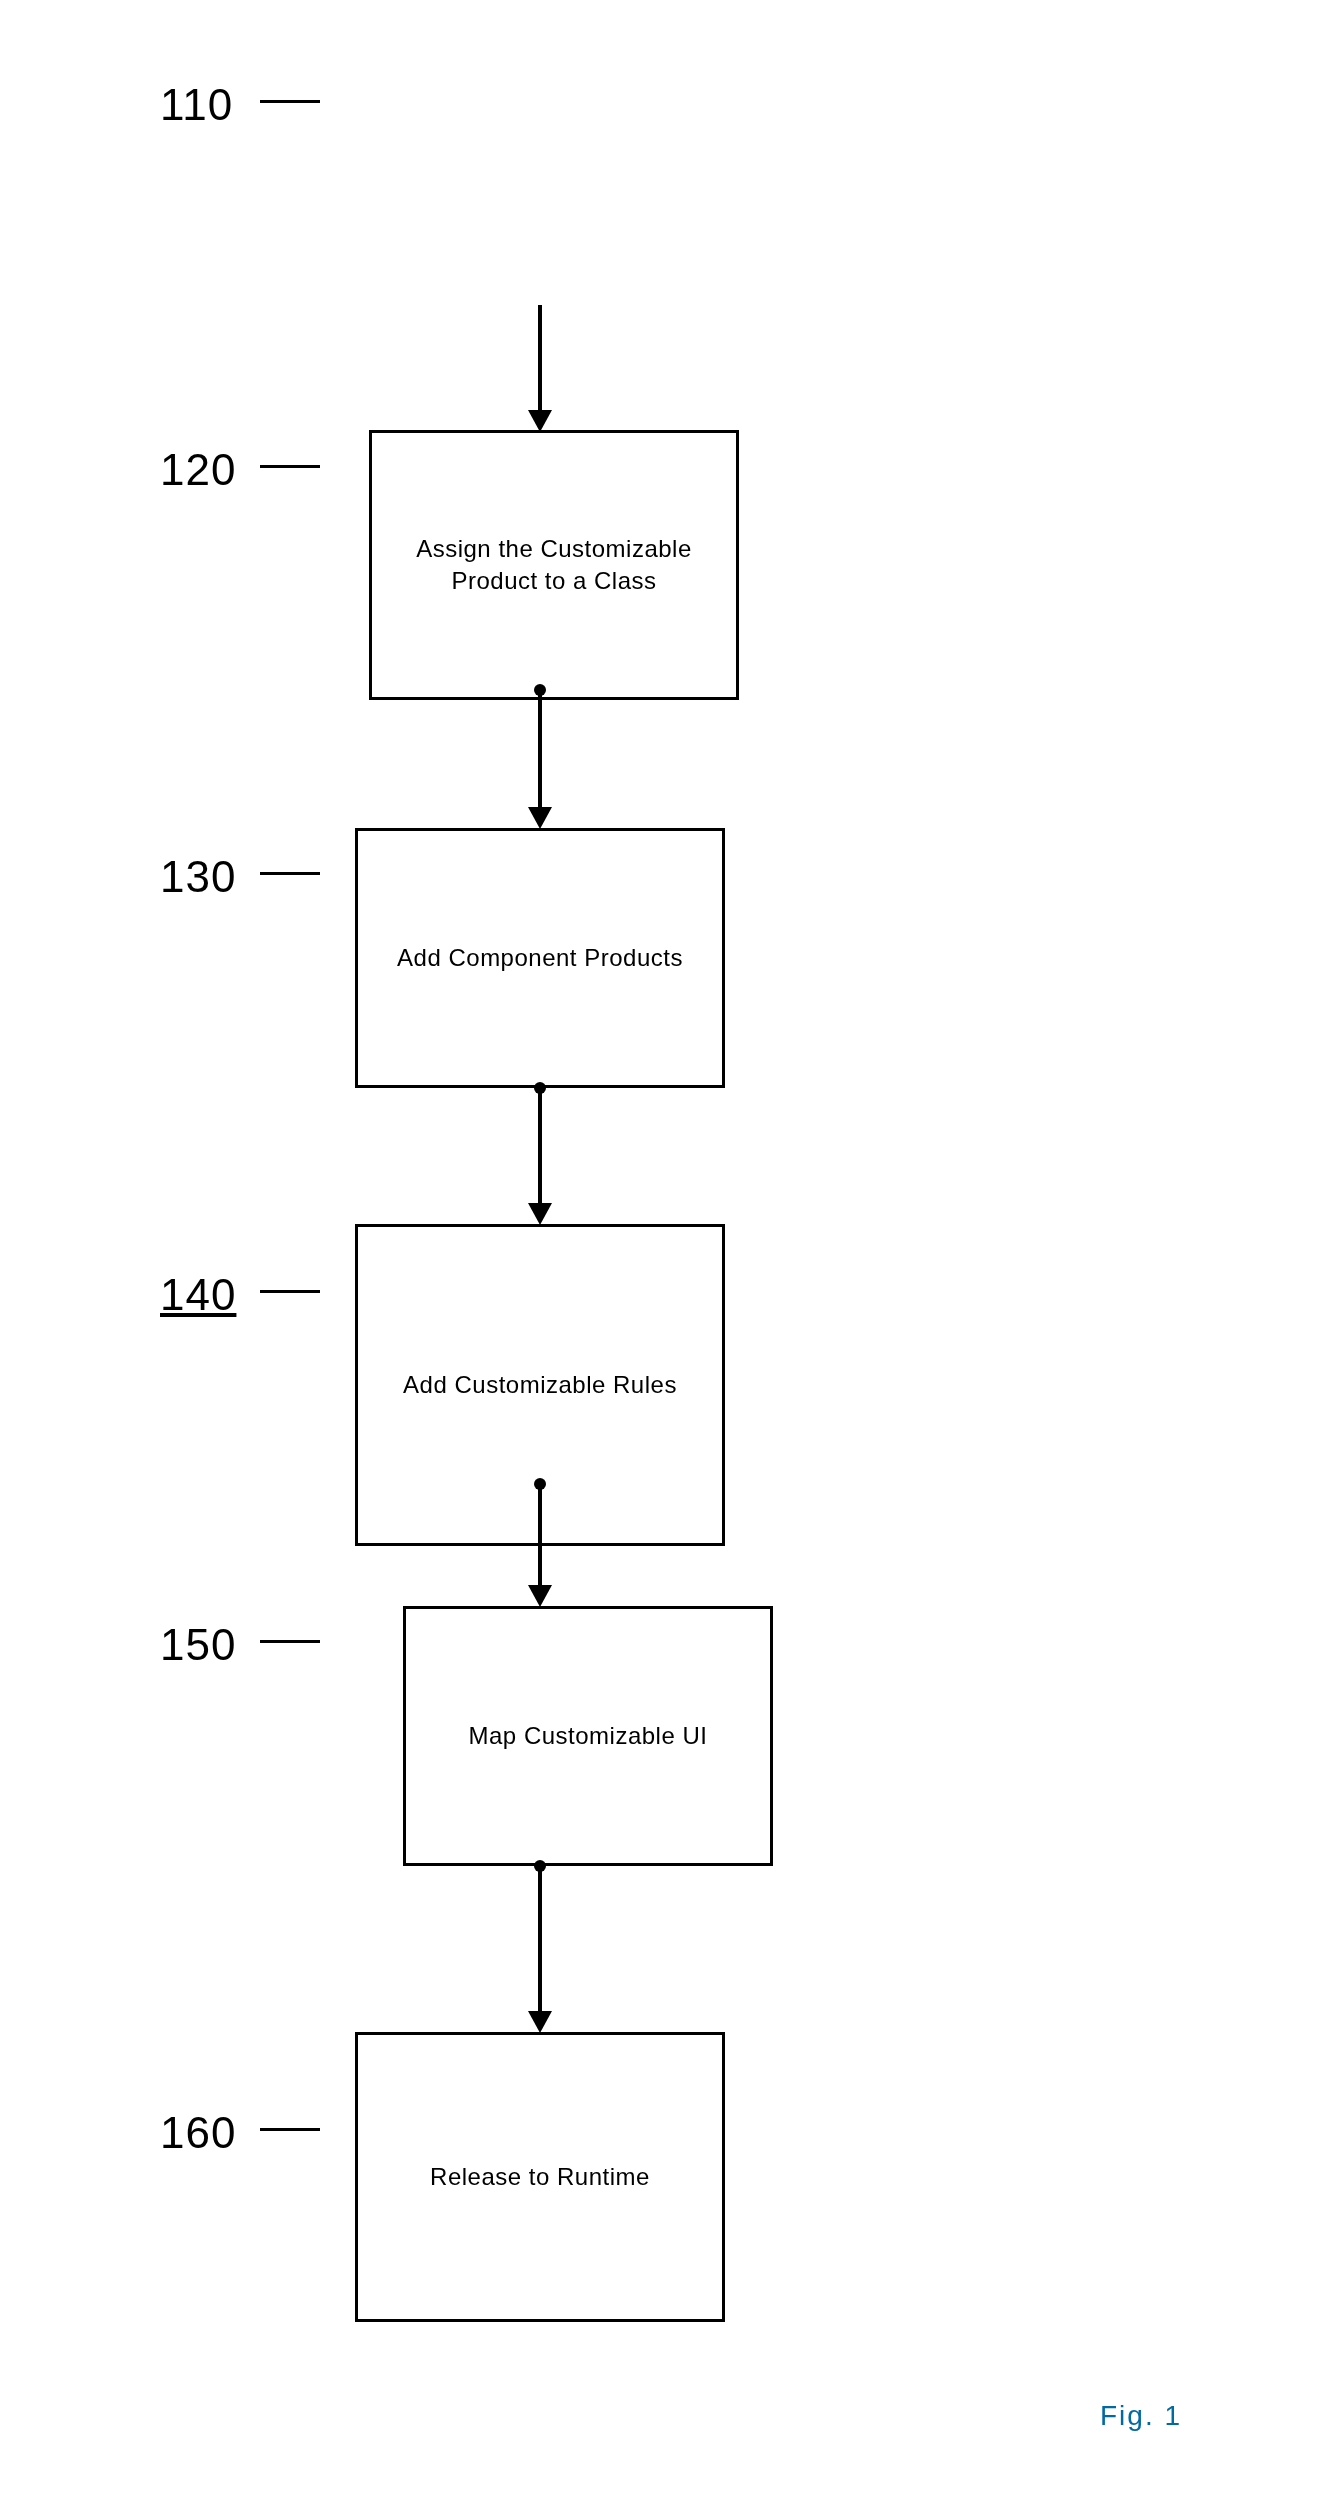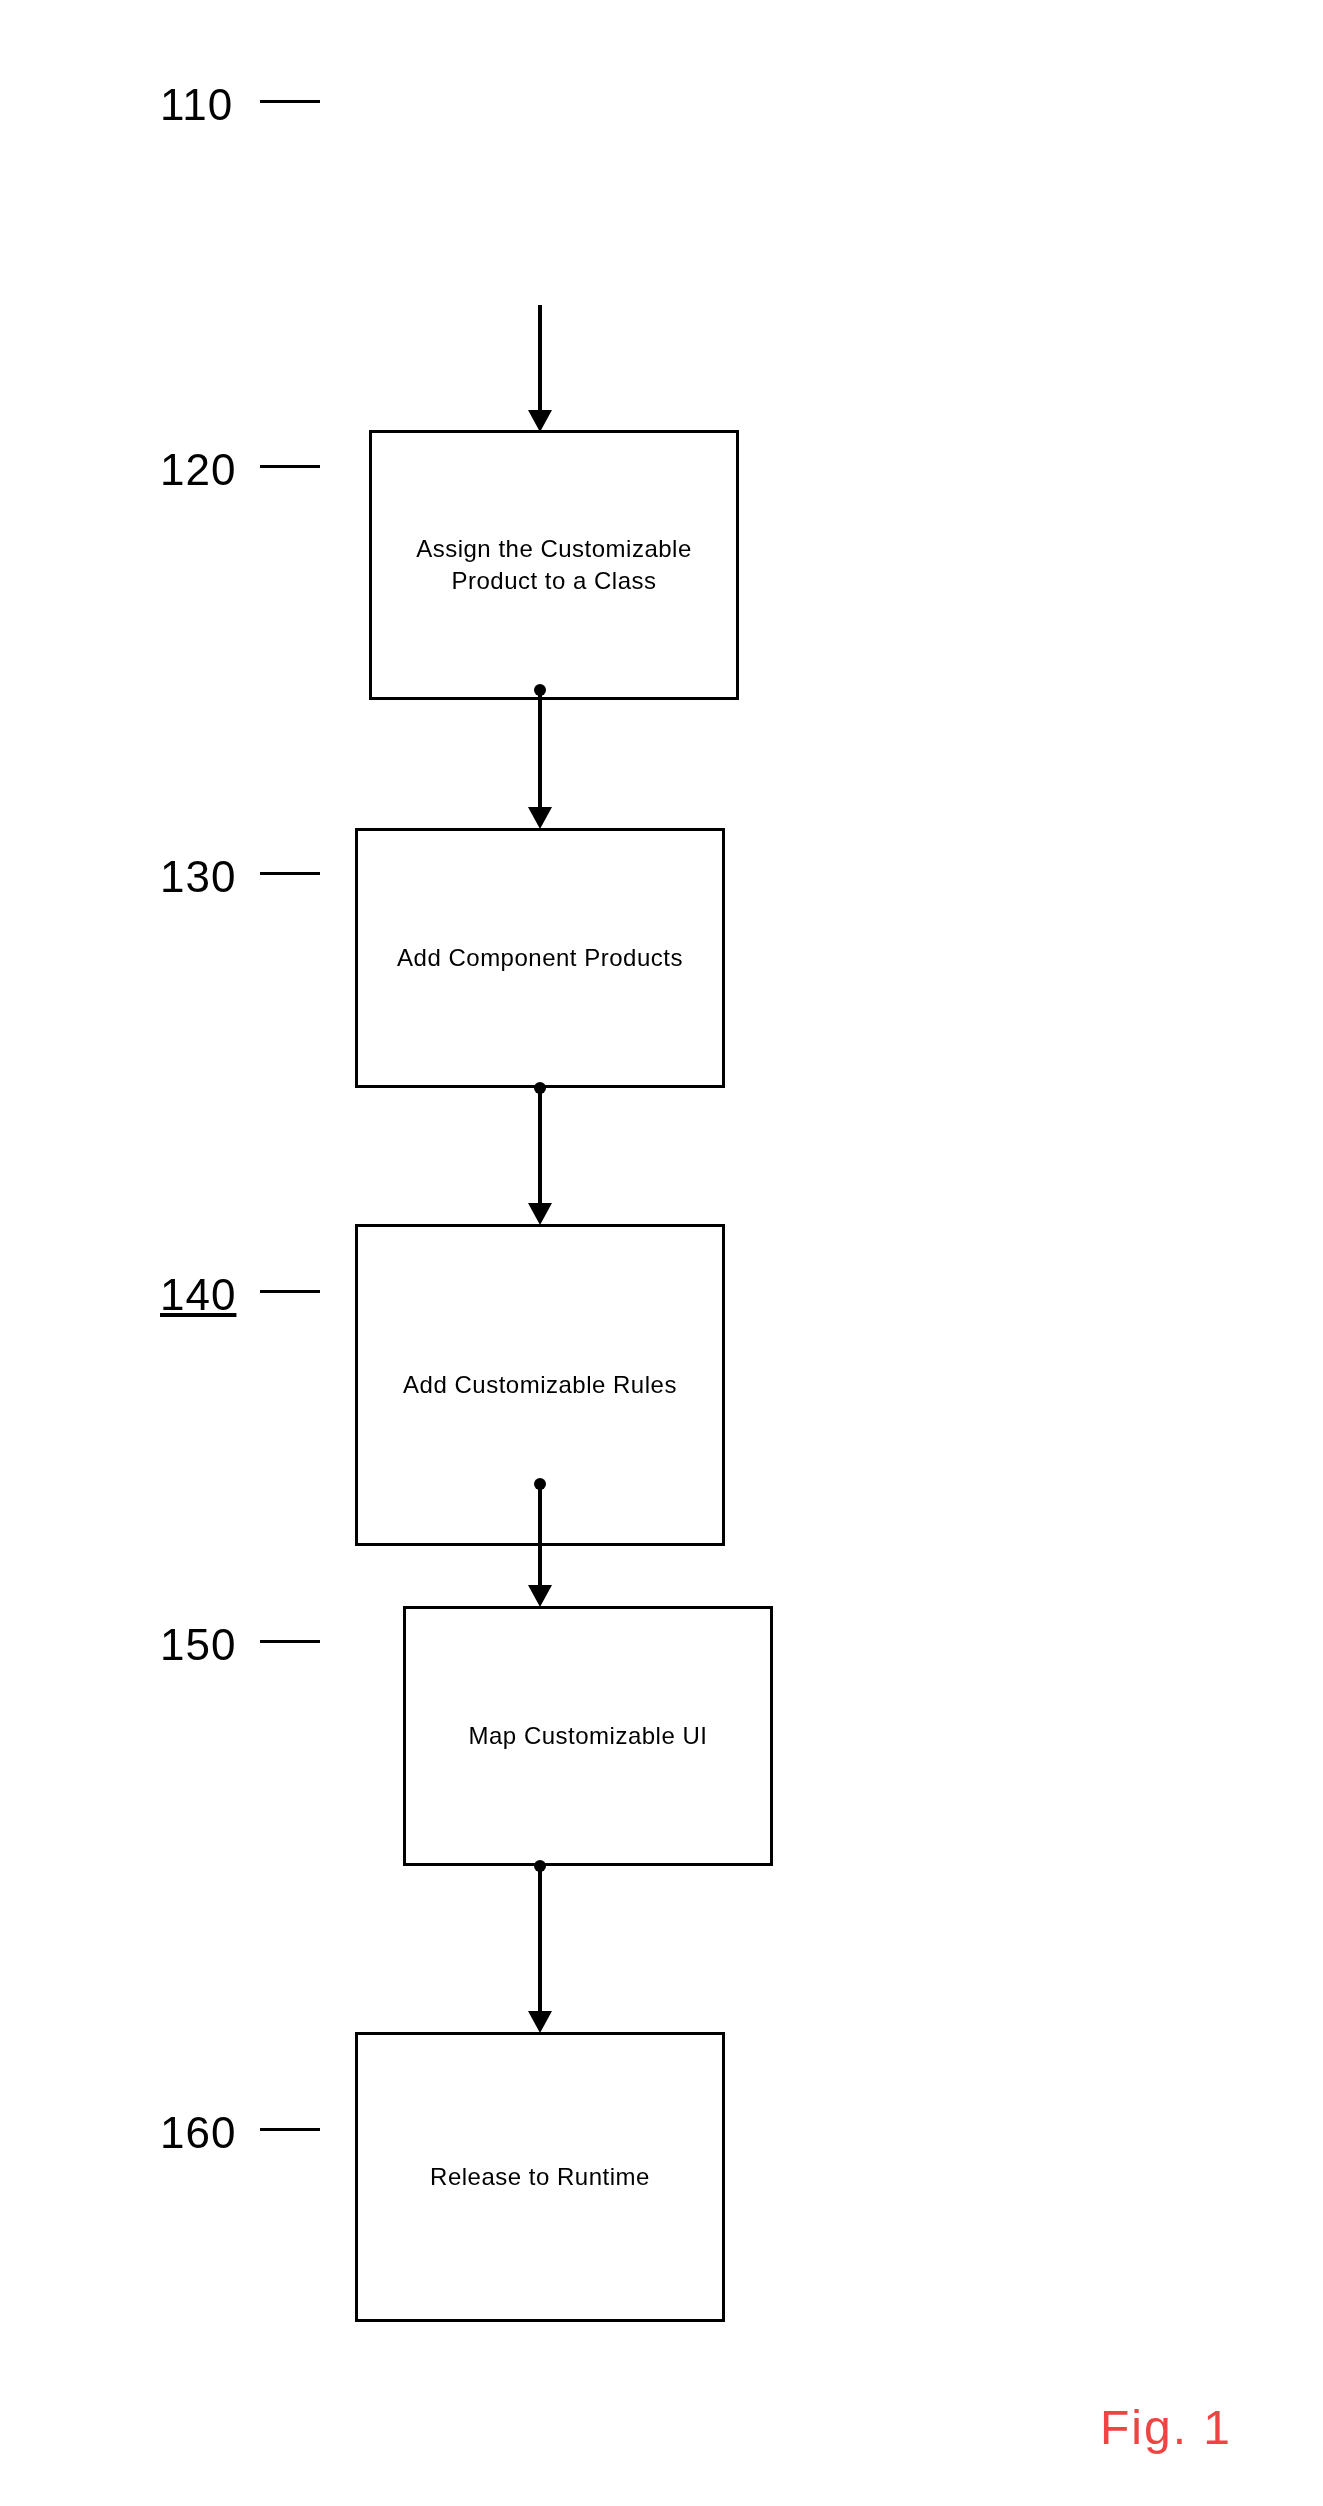--- a/index.html
+++ b/index.html
@@ -58,22 +58,22 @@
     position: absolute;
     width: 0;
     height: 0;
     border-left: 12px solid transparent;
     border-right: 12px solid transparent;
     border-top: 22px solid #000;
     transform: translateX(-50%);
   }
   .fig-caption {
     position: absolute;
-    font-size: 48px;
-    color: #ef4444;
+    font-size: 28px;
+    color: #0369a1;
     letter-spacing: 2px;
   }
 </style>
 </head>
 <body>
 
 <div class="page">
 
   <div class="step-label" style="top:80px; left:160px;">110</div>
   <div class="label-dash" style="top:100px; left:260px; width:60px;"></div>

